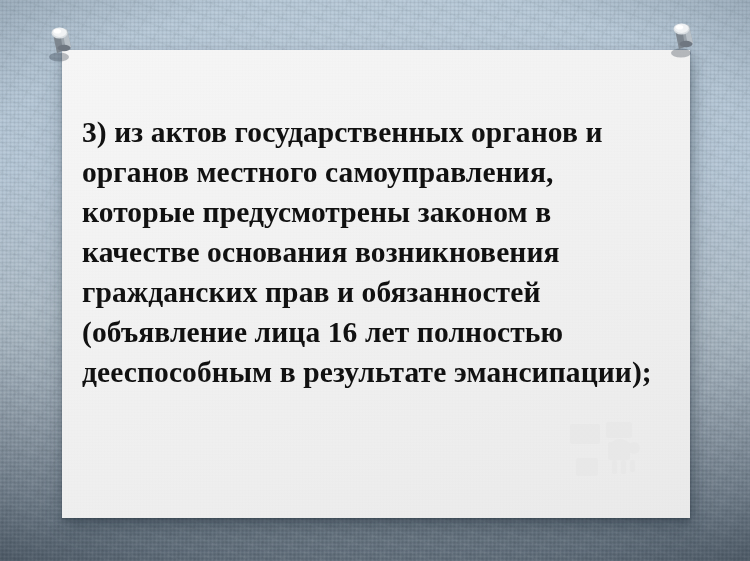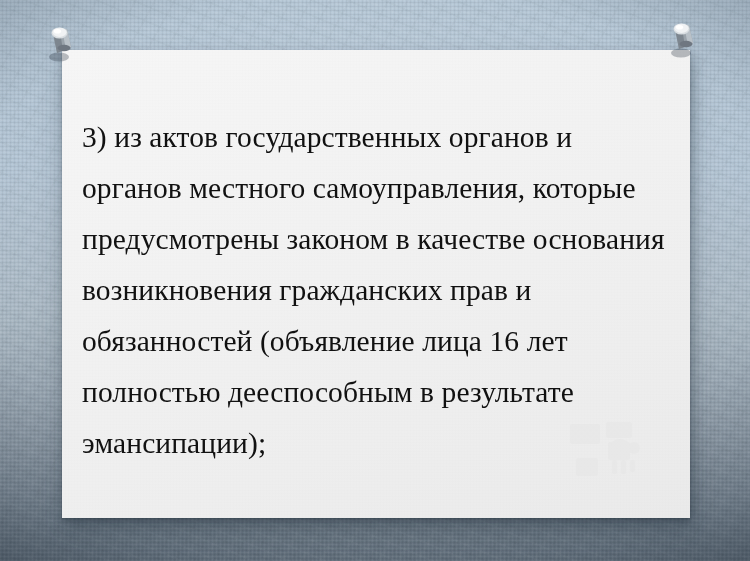--- a/index.html
+++ b/index.html
@@ -153,24 +153,25 @@
 
   
   .paper-text {
     position: absolute;
     left: 20px;
     top: 62px;
     width: 590px;
     margin: 0;
     color: #111111;
     font-size: 29.5px;
-    line-height: 51px;
+    line-height: 40px;
     letter-spacing: 0.1px;
     text-align: left;
     white-space: pre-line;
+    font-weight: bold;
   }
 
   
   .pin {
     position: absolute;
     width: 34px;
     height: 40px;
   }
   .pin-left  { left: 44px; top: 24px; }
   .pin-right { left: 666px; top: 20px; }

